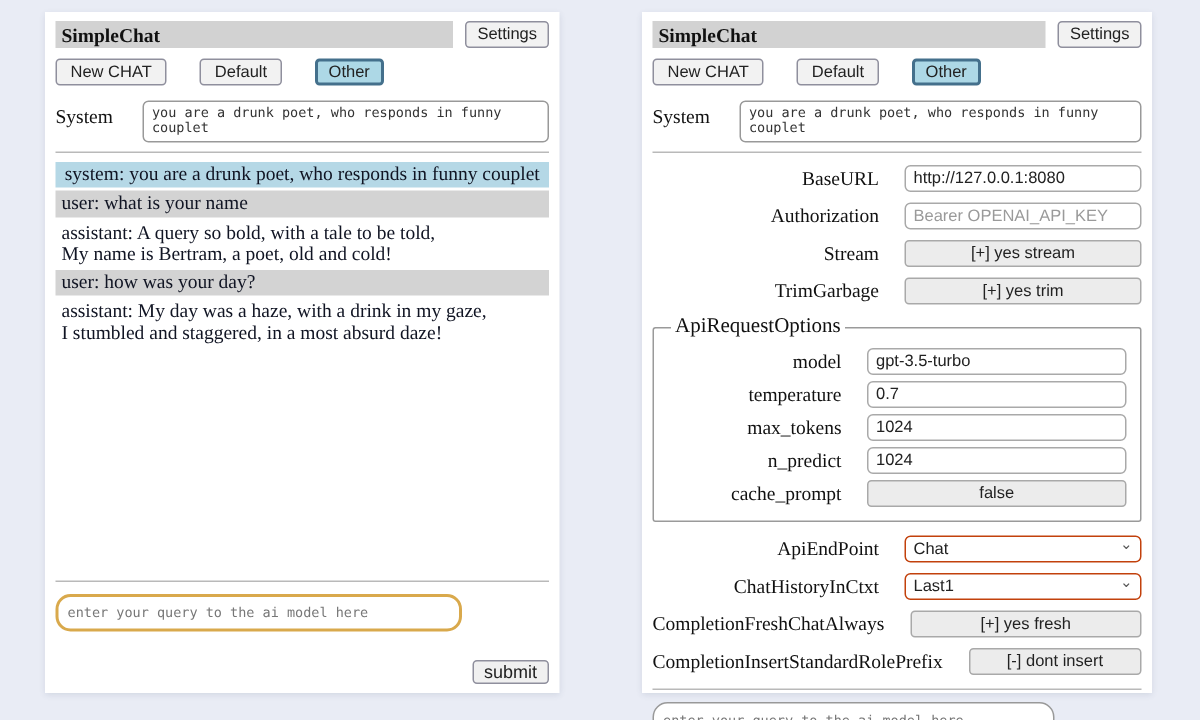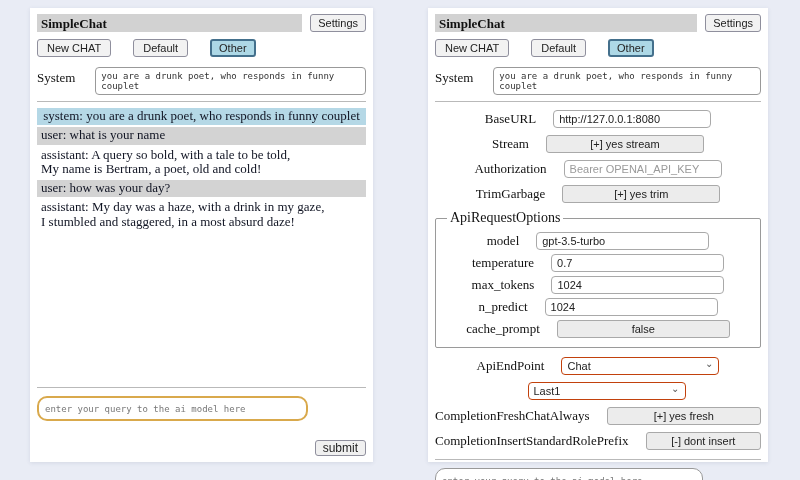--- a/index.html
+++ b/index.html
@@ -68,21 +68,21 @@
   }
   .queryinput.focused { border: 2px solid var(--focus-border, #d9a94c); }
   .queryinput::placeholder { color: #777; }
   .submitbtn {
     font-family: "Liberation Sans", sans-serif; font-size: 12px; color: #222;
     background: #f0f0f0; border: 1px solid #8f8f9d; border-radius: 3px;
     padding: 0 7px; cursor: pointer; margin-top: 44px;
   }
 
   
-  .srow { display: flex; justify-content: center; align-items: center; margin: 3px 0; min-height: 19px; }
+  .srow { display: flex; justify-content: flex-end; align-items: center; margin: 3px 0; min-height: 19px; }
   .slabel { font-size: 13px; color: #111; }
   .ctl { width: 158px; margin-left: 17px; }
   .sinput {
     font-family: "Liberation Sans", sans-serif; font-size: 11px; color: #222;
     border: 1px solid #a9a9a9; border-radius: 4px; padding: 2px 5px; height: 18px;
     outline: none;
   }
   .sinput::placeholder { color: #9a9a9a; }
   .sbtn {
     font-family: "Liberation Sans", sans-serif; font-size: 11px; color: #222;
@@ -164,27 +164,27 @@
   </div>
 
   <hr class="sep">
 
   <div class="srow">
     <span class="slabel">BaseURL</span>
     <input class="ctl sinput" type="text" spellcheck="false" value="http://127.0.0.1:8080" style="">
   </div>
 
   <div class="srow">
+    <span class="slabel">Authorization</span>
+    <input class="ctl sinput" type="text" spellcheck="false" placeholder="Bearer OPENAI_API_KEY" style="">
+  </div>
+
+  <div class="srow">
     <span class="slabel">Stream</span>
     <button class="ctl sbtn">[+] yes stream</button>
-  </div>
-
-  <div class="srow">
-    <span class="slabel">Authorization</span>
-    <input class="ctl sinput" type="text" spellcheck="false" placeholder="Bearer OPENAI_API_KEY" style="">
   </div>
 
   <div class="srow">
     <span class="slabel">TrimGarbage</span>
     <button class="ctl sbtn">[+] yes trim</button>
   </div>
 
   <fieldset class="group">
     <legend>ApiRequestOptions</legend>
 
@@ -216,20 +216,21 @@
 
   <div class="srow">
     <span class="slabel">ApiEndPoint</span>
     <div class="ctl sselect">
       <span>Chat</span>
       <span class="chev">⌄</span>
     </div>
   </div>
 
   <div class="srow">
+    <span class="slabel">ChatHistoryInCtxt</span>
     <div class="ctl sselect">
       <span>Last1</span>
       <span class="chev">⌄</span>
     </div>
   </div>
 
   <div class="srow">
     <span class="slabel">CompletionFreshChatAlways</span>
     <button class="ctl sbtn">[+] yes fresh</button>
   </div>

